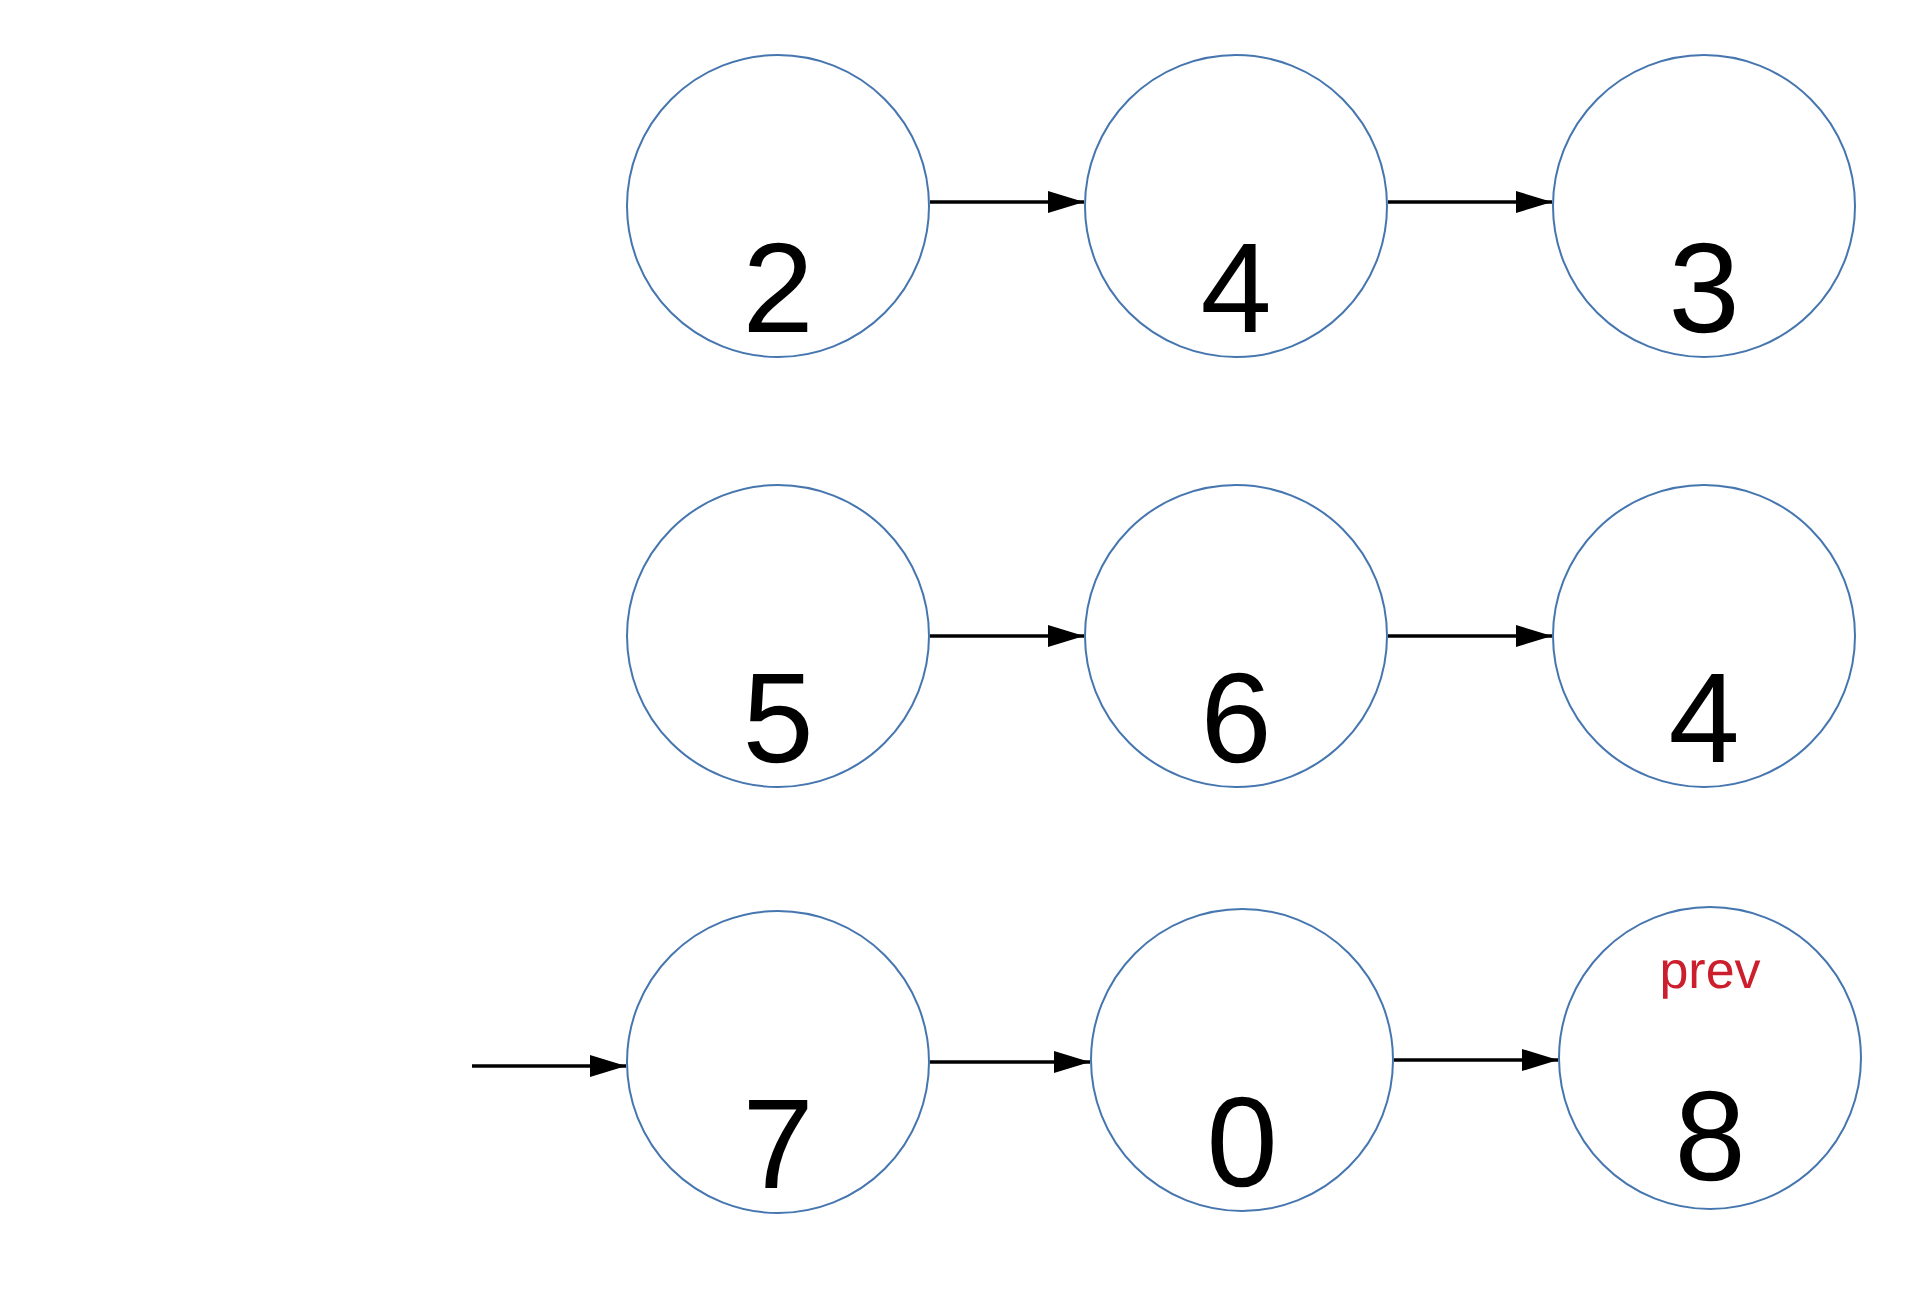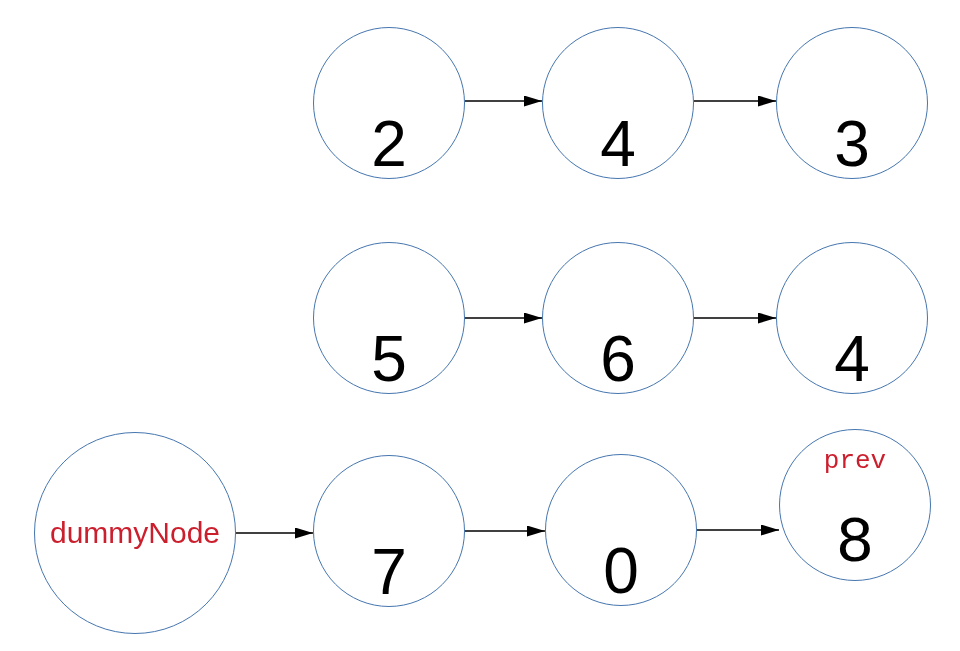--- a/index.html
+++ b/index.html
@@ -65,21 +65,21 @@
   
   .n-r1-0 { left: 313px; top: 27px; }
   .n-r1-1 { left: 542px; top: 27px; }
   .n-r1-2 { left: 776px; top: 27px; }
   .n-r2-0 { left: 313px; top: 242px; }
   .n-r2-1 { left: 542px; top: 242px; }
   .n-r2-2 { left: 776px; top: 242px; }
   .n-dummy { left: 34px;  top: 432px; }
   .n-r3-1 { left: 313px; top: 455px; }
   .n-r3-2 { left: 545px; top: 454px; }
-  .n-r3-3 { left: 779px; top: 429px; font-family: Liberation Mono, monospace; }
+  .n-r3-3 { left: 779px; top: 453px; }
 </style>
 </head>
 <body>
 
 <div class="canvas">
 
   <svg class="arrow-layer" width="960" height="651" viewBox="0 0 960 651" xmlns="http://www.w3.org/2000/svg">
     <defs>
       <marker id="ah" markerUnits="userSpaceOnUse" markerWidth="18" markerHeight="11" refX="18" refY="5.5" orient="auto">
         <path d="M0,0 L18,5.5 L0,11 Z" fill="#000000"></path>
@@ -107,23 +107,20 @@
   <div class="node n-r2-0">
     <span class="value">5</span>
   </div>
   <div class="node n-r2-1">
     <span class="value">6</span>
   </div>
   <div class="node n-r2-2">
     <span class="value">4</span>
   </div>
 
-  <div class="node dummy n-dummy">
-    <span class="label-red">dummyNode</span>
-  </div>
   <div class="node n-r3-1">
     <span class="value">7</span>
   </div>
   <div class="node n-r3-2">
     <span class="value">0</span>
   </div>
   <div class="node with-pointer n-r3-3">
     <span class="pointer-label">prev</span>
     <span class="value">8</span>
   </div>

